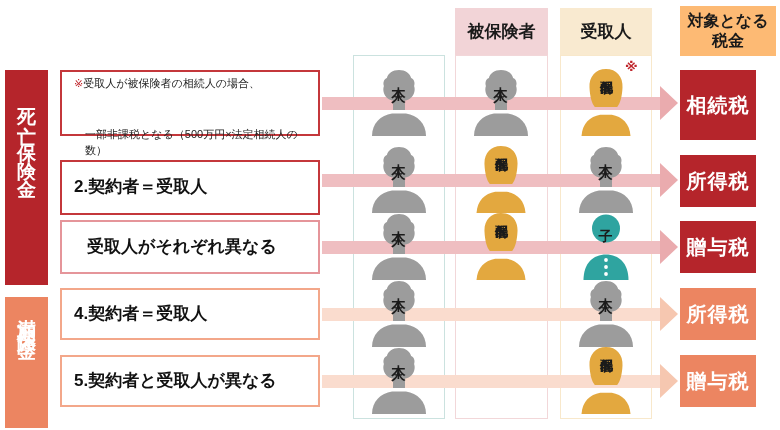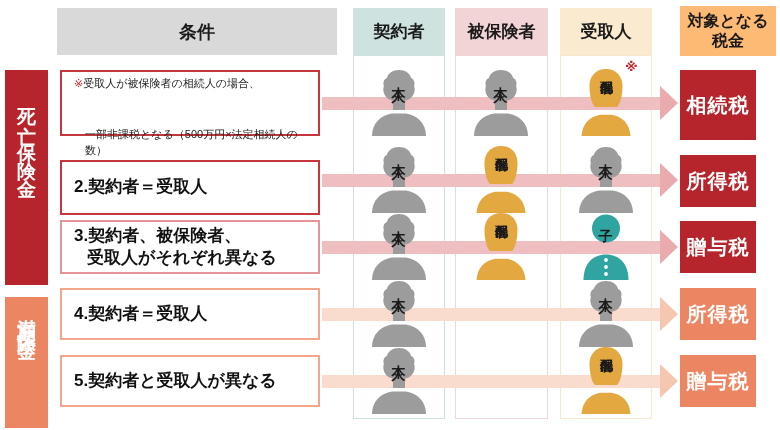--- a/index.html
+++ b/index.html
@@ -101,22 +101,20 @@
       </g>
       <circle cx="30" cy="50" r="1.9" fill="#fff"></circle>
       <circle cx="30" cy="57" r="1.9" fill="#fff"></circle>
       <circle cx="30" cy="64" r="1.9" fill="#fff"></circle>
     </symbol>
   </defs>
 </svg>
 
 <div class="canvas">
 
-  <div class="hdr hdr-cond">条件</div>
-  <div class="hdr hdr-contractor">契約者</div>
   <div class="hdr hdr-insured">被保険者</div>
   <div class="hdr hdr-beneficiary">受取人</div>
   <div class="hdr hdr-tax">
     <span>対象となる</span>
     <span>税金</span>
   </div>
 
   <div class="panel panel-contractor"></div>
   <div class="panel panel-insured"></div>
   <div class="panel panel-beneficiary"></div>
@@ -150,21 +148,20 @@
   <div class="arrow-head peach" style="top:364px"></div>
 
   <div class="cond cond-1">
     <div class="note"><span class="mark">※</span><span>受取人が被保険者の相続人の場合、</span></div>
     <div class="note note-l2">一部非課税となる（500万円×法定相続人の数）</div>
   </div>
   <div class="cond cond-2">
     <div class="cond-title">2.契約者＝受取人</div>
   </div>
   <div class="cond cond-3">
-    <div class="cond-title">3.契約者、被保険者、</div>
     <div class="cond-title-2">受取人がそれぞれ異なる</div>
   </div>
   <div class="cond cond-4">
     <div class="cond-title">4.契約者＝受取人</div>
   </div>
   <div class="cond cond-5">
     <div class="cond-title">5.契約者と受取人が異なる</div>
   </div>
 
   <div class="person pc-contractor pr-1">

